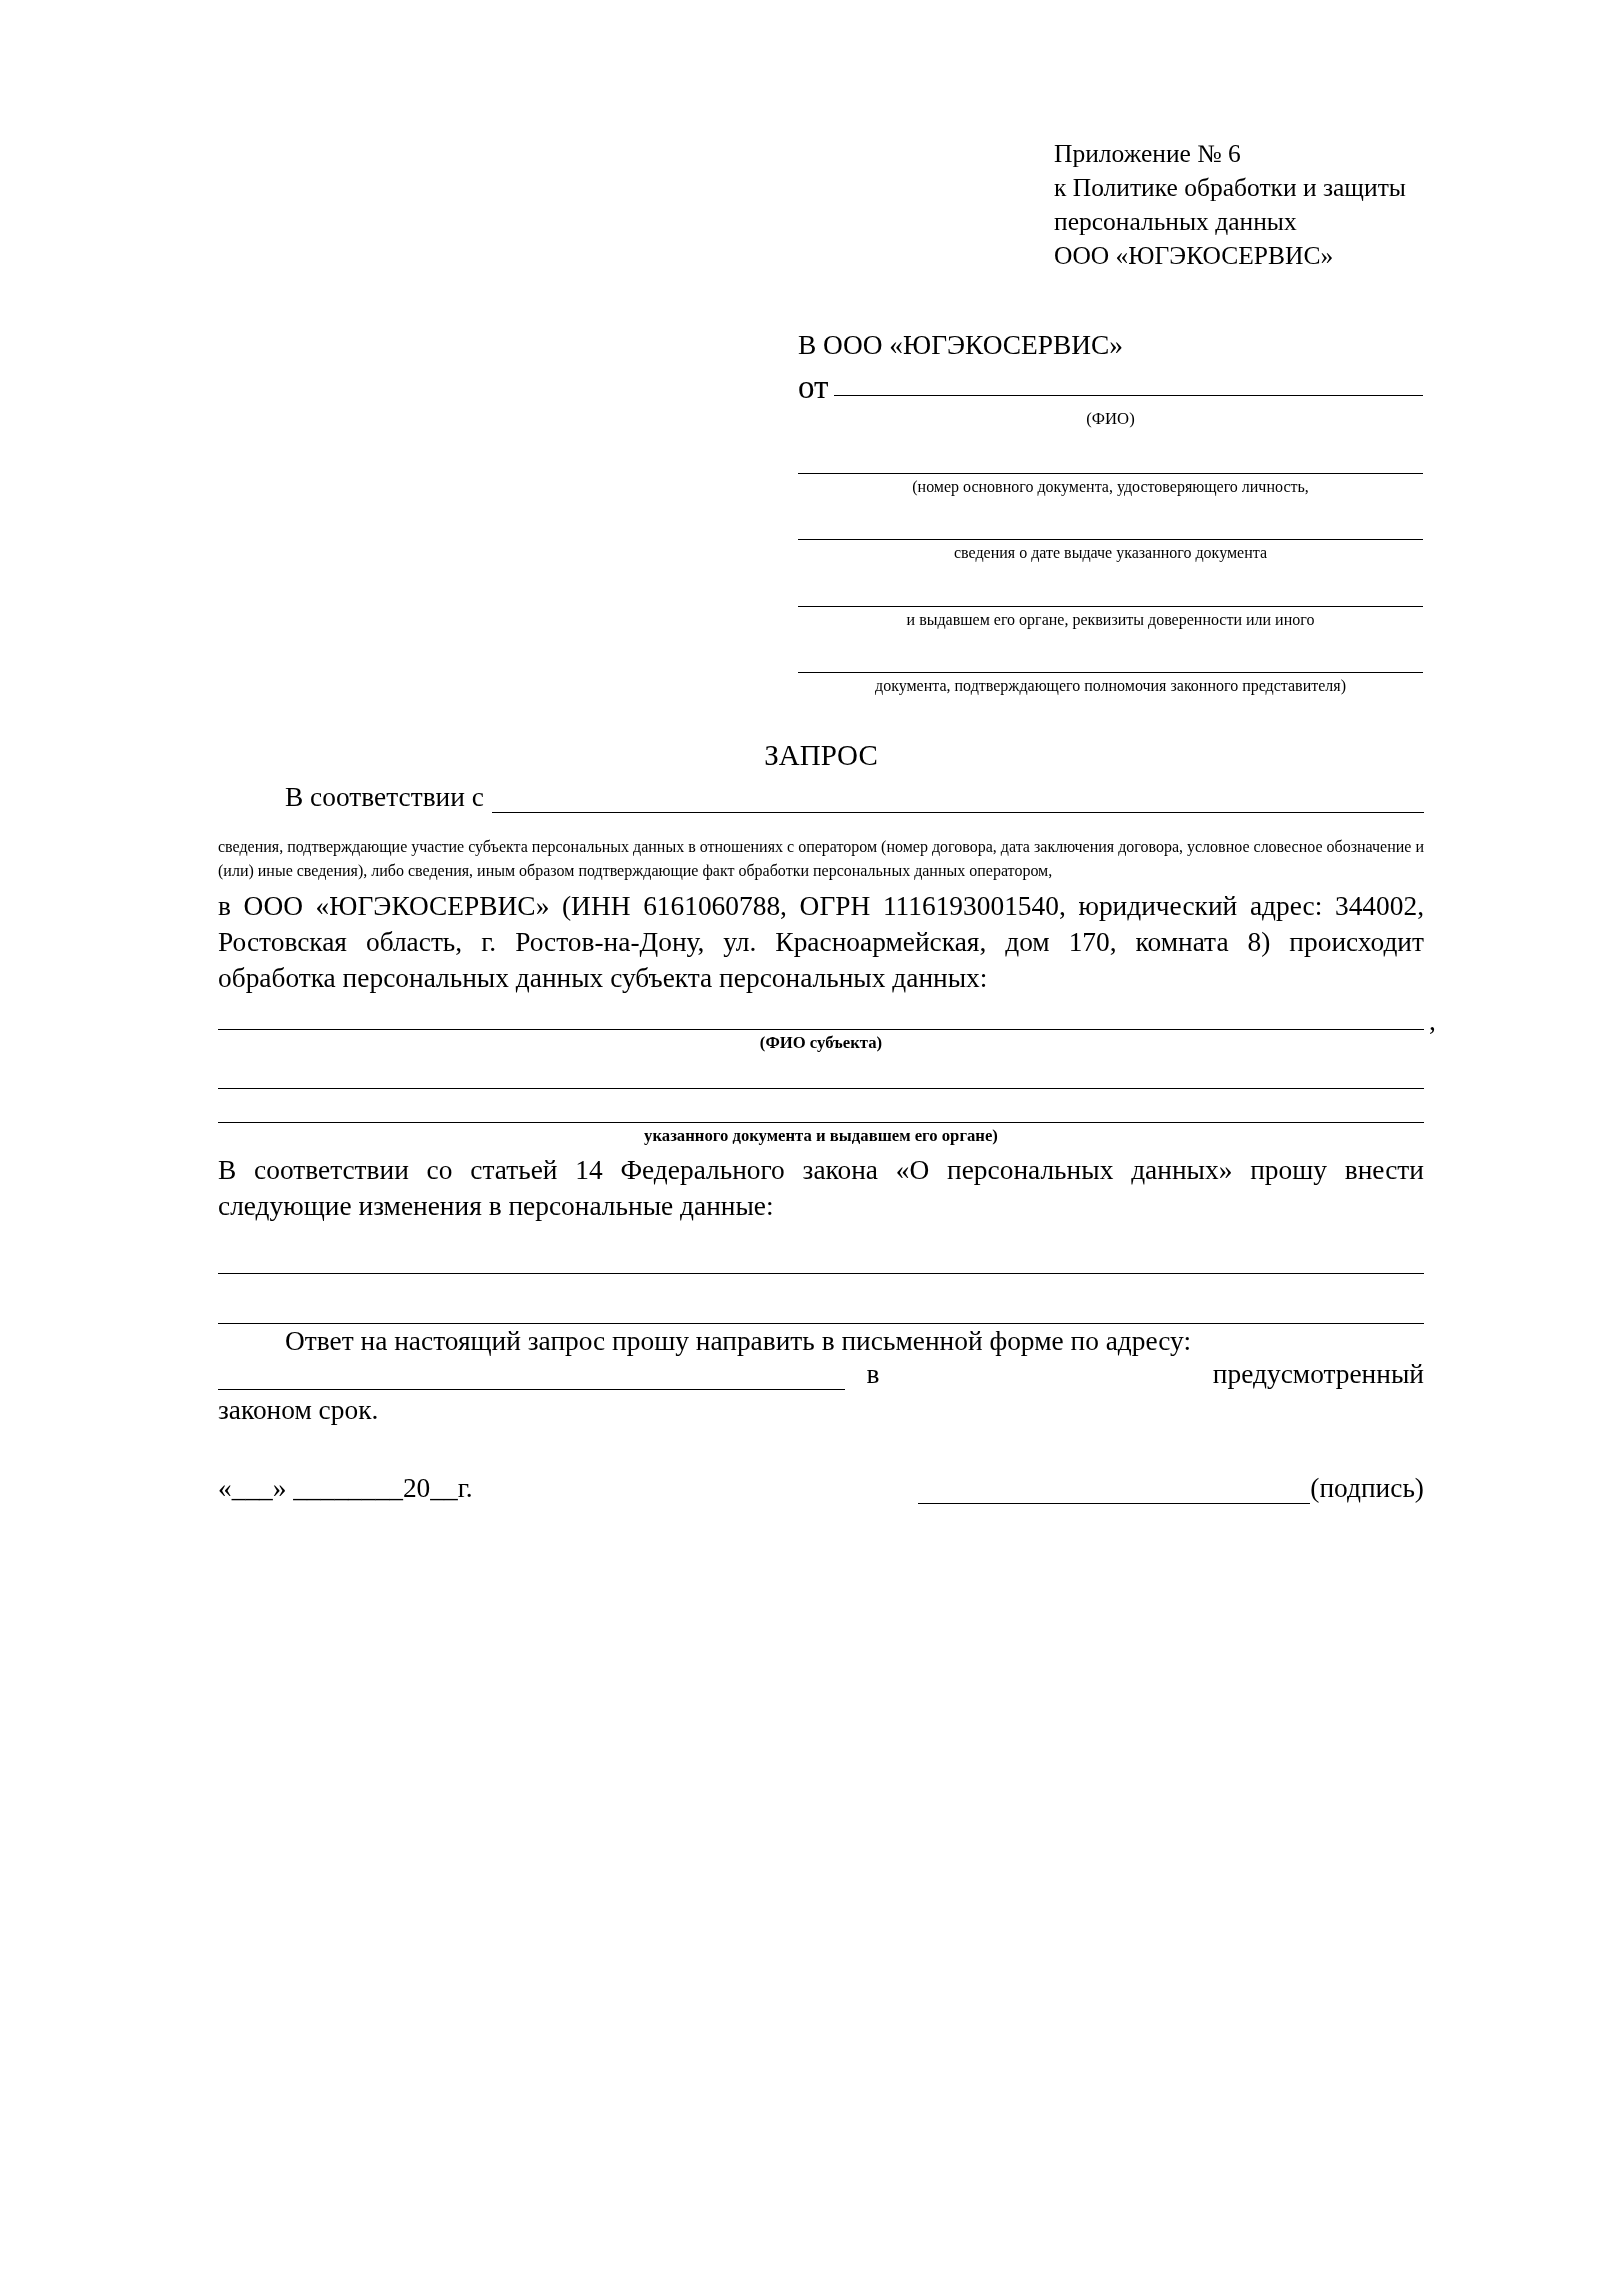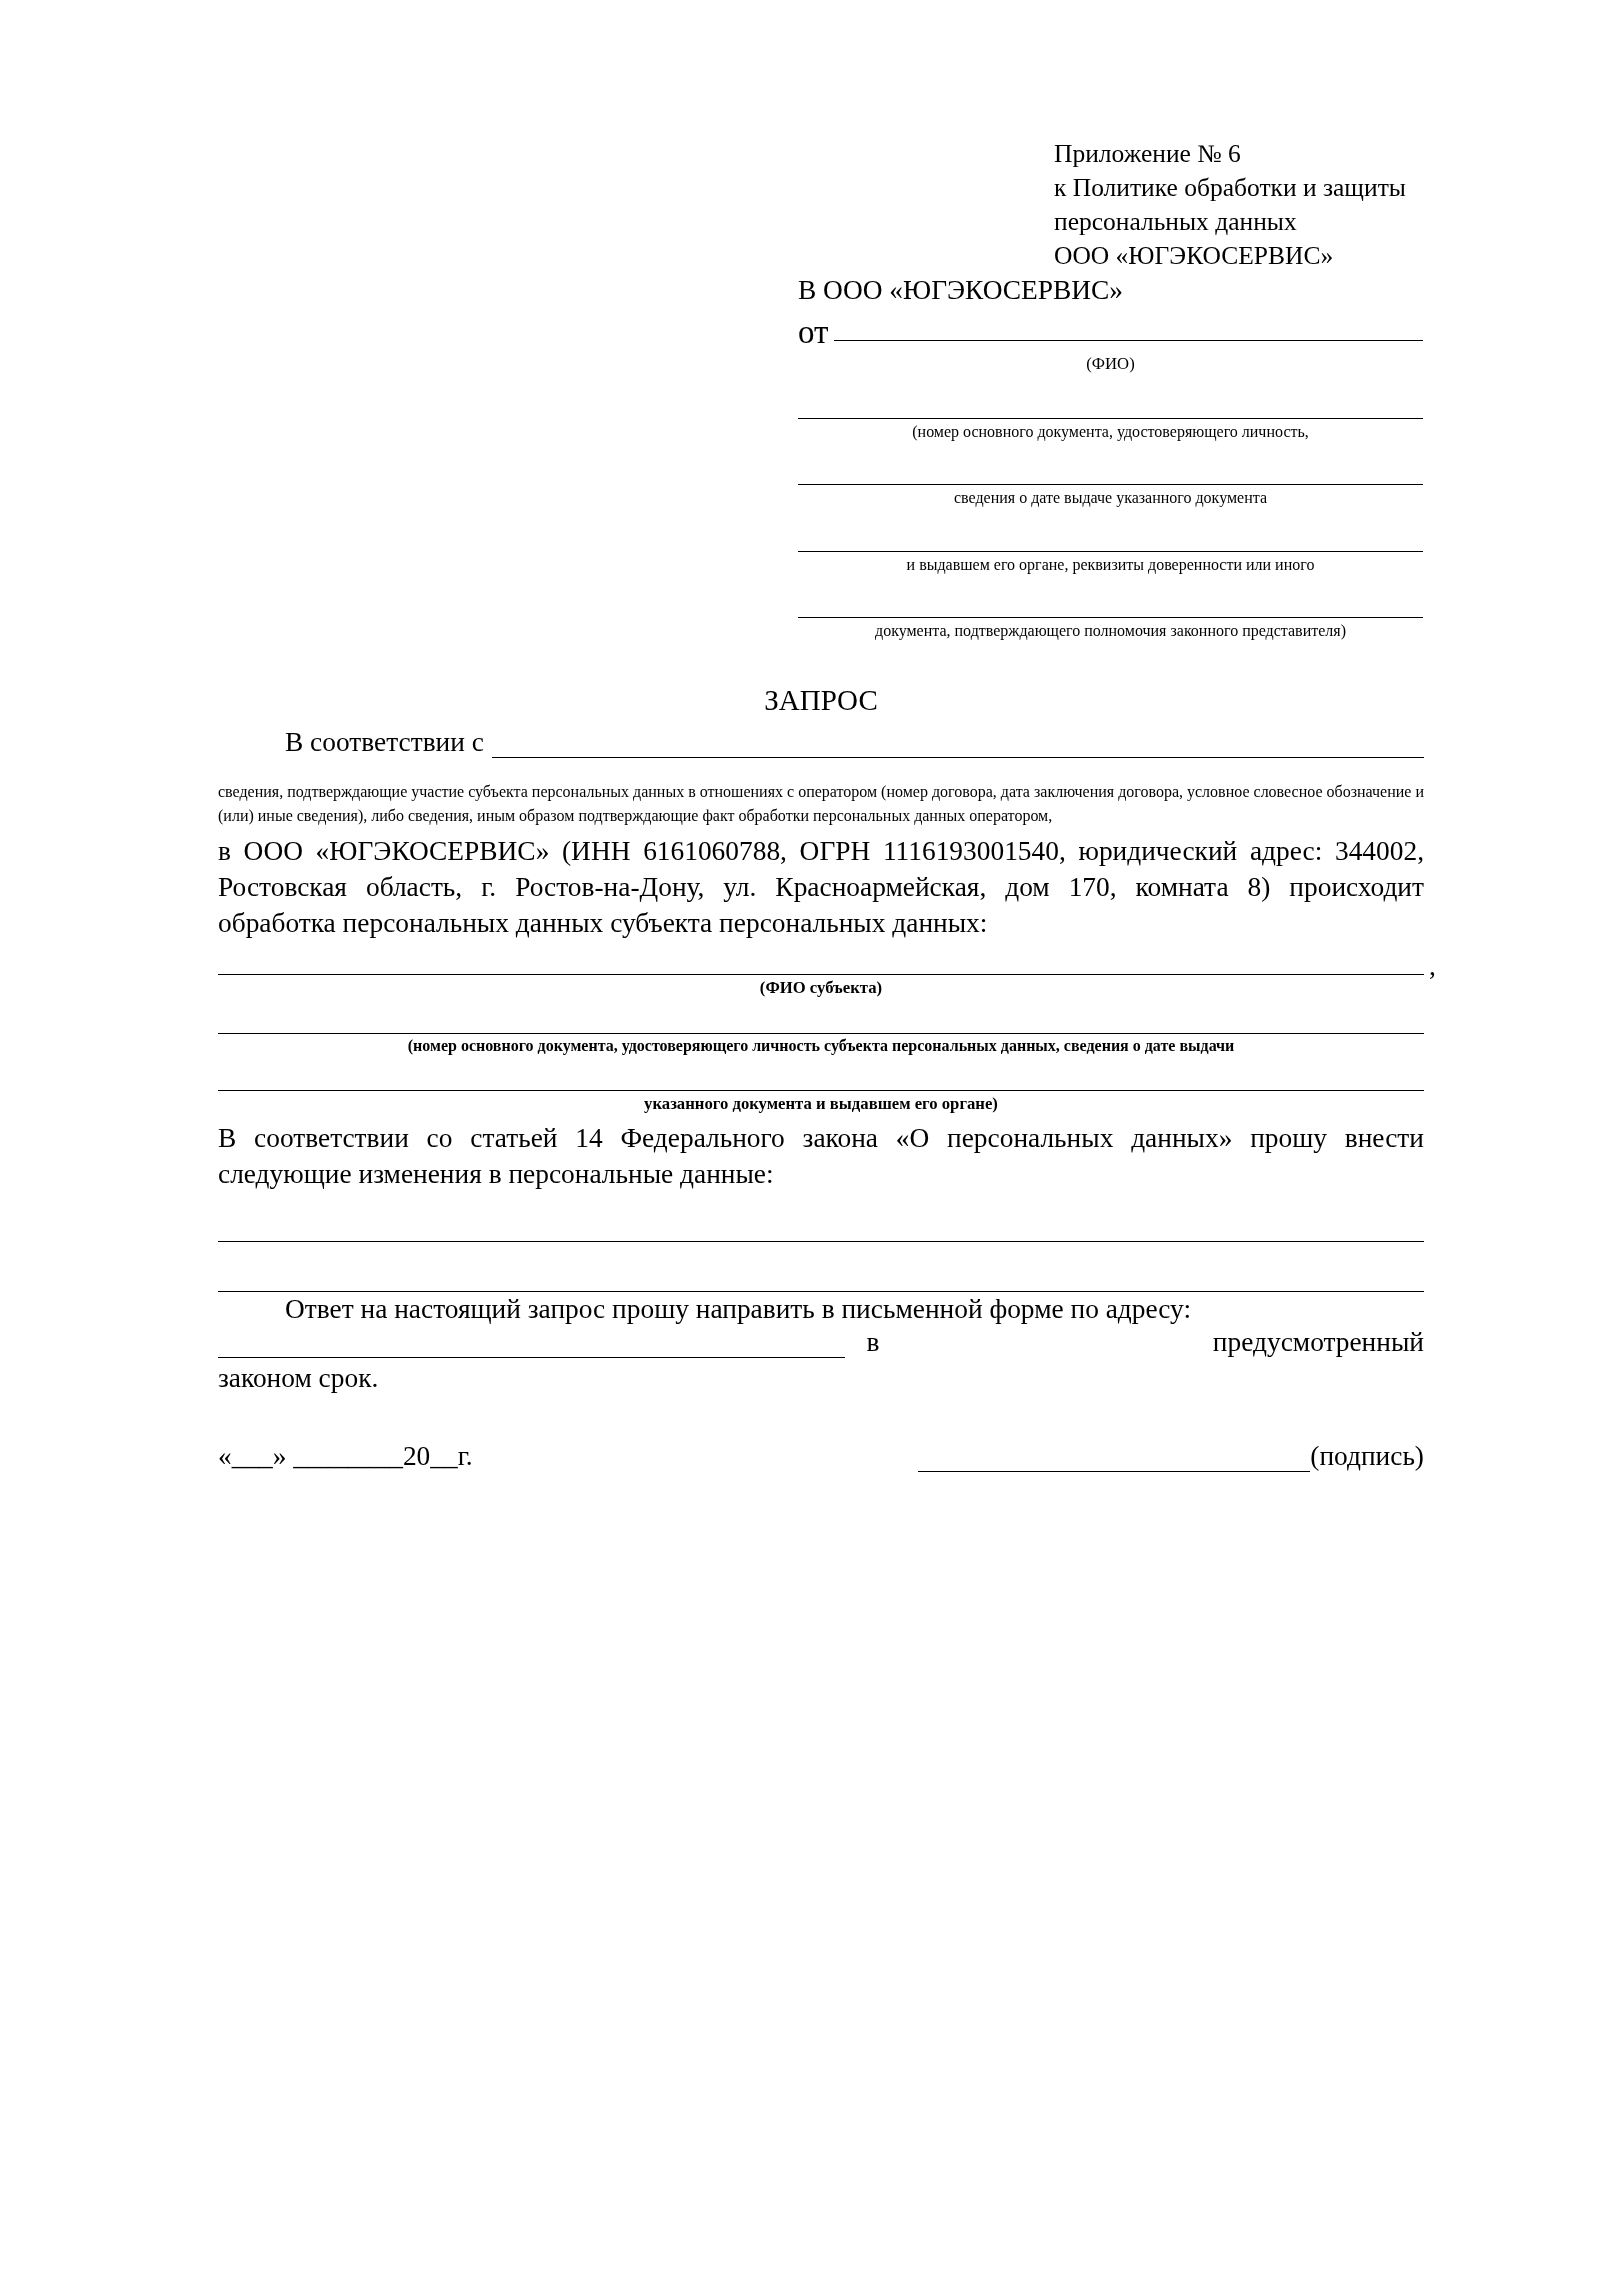--- a/index.html
+++ b/index.html
@@ -45,20 +45,21 @@
     font-size: 29px;
     font-weight: bold;
     text-align: center;
     line-height: 1.36;
     letter-spacing: 0.1px;
   }
   .doc-title .line2 { display: block; }
 
   
   .addr-block {
+    margin-top: 55px;
     margin-left: 580px;
     width: 625px;
     font-size: 27.4px;
   }
   .addr-to {
     font-size: 27.4px;
     line-height: 1.2;
     margin-bottom: 7.8px;
   }
   .row-ot {
@@ -223,21 +224,20 @@
     </div>
 
     <div class="fineprint">сведения, подтверждающие участие субъекта персональных данных в отношениях с оператором (номер договора, дата заключения договора, условное словесное обозначение и (или) иные сведения), либо сведения, иным образом подтверждающие факт обработки персональных данных оператором,</div>
 
     <div class="para">в ООО «ЮГЭКОСЕРВИС» (ИНН 6161060788, ОГРН 1116193001540, юридический адрес: 344002, Ростовская область, г. Ростов-на-Дону, ул. Красноармейская, дом 170, комната 8) происходит обработка персональных данных субъекта персональных данных:</div>
 
     <div class="ruleline with-comma"></div>
     <div class="midcap">(ФИО субъекта)</div>
 
     <div class="ruleline"></div>
-    <div class="midcap tiny">(номер основного документа, удостоверяющего личность субъекта персональных данных, сведения о дате выдачи</div>
 
     <div class="ruleline"></div>
     <div class="midcap">указанного документа и выдавшем его органе)</div>
 
     <div class="para">В соответствии со статьей 14 Федерального закона «О персональных данных» прошу внести следующие изменения в персональные данные:</div>
 
     <div class="blank-wide"></div>
     <div class="blank-wide"></div>
 
     <div class="row-inline" style="margin-top:2px;">

